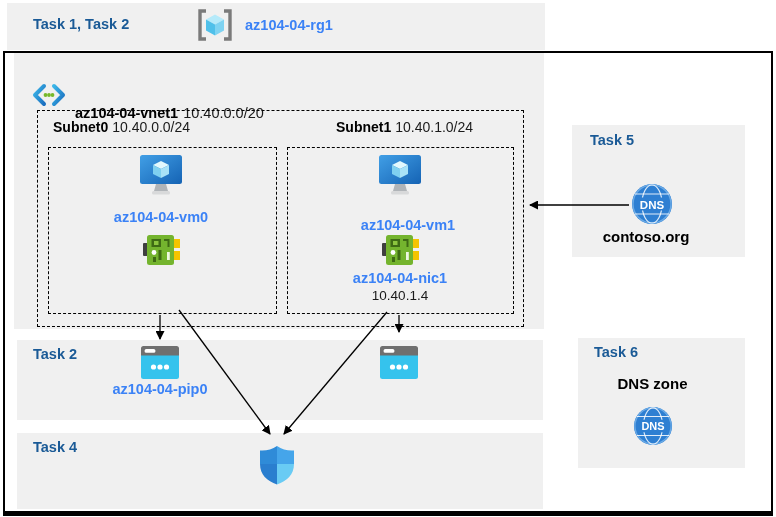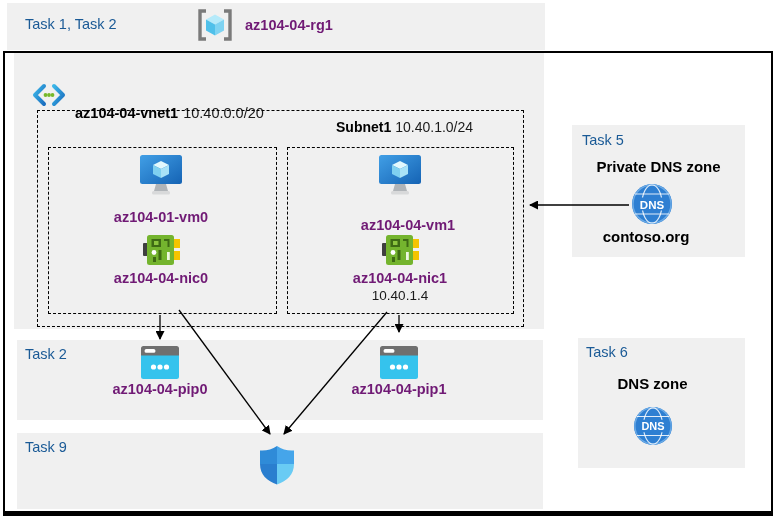--- a/index.html
+++ b/index.html
@@ -6,22 +6,22 @@
   #canvas{
     position:relative;width:776px;height:517px;background:#ffffff;
     font-family:"Liberation Sans","DejaVu Sans",sans-serif;color:#000;
     overflow:hidden;
   }
   .graybox{position:absolute;background:#f0f0f0;}
   .outer-rect{
     position:absolute;left:3px;top:51px;width:766px;height:458px;
     border:2px solid #000;border-bottom-width:5px;background:#ffffff;box-sizing:content-box;
   }
-  .tasklabel{position:absolute;font-weight:400;font-size:14.5px;color:#1a5a96;white-space:nowrap;}
-  .name{position:absolute;font-weight:700;font-size:14.5px;color:#701a75;text-align:center;white-space:nowrap;}
+  .tasklabel{position:absolute;font-weight:700;font-size:14.5px;color:#1a5a96;white-space:nowrap;margin-left:8px;}
+  .name{position:absolute;font-weight:700;font-size:14.5px;color:#3b82f6;text-align:center;white-space:nowrap;}
   .ip{position:absolute;font-weight:400;font-size:13.5px;color:#1a1a1a;text-align:center;white-space:nowrap;}
   .dashed{position:absolute;border:1px dashed #000;}
   .sublabel{position:absolute;font-size:14px;white-space:nowrap;color:#1a1a1a;}
   .sublabel .b{font-weight:700;color:#000;margin-right:4px;}
   .vnet-header{position:absolute;left:32px;top:68px;display:flex;align-items:center;gap:9px;}
   .vnet-header .txt{font-size:14.5px;white-space:nowrap;color:#1a1a1a;margin-top:37px;}
   .vnet-header .txt .b{font-weight:700;color:#000;margin-right:5px;}
   .ttl{position:absolute;font-weight:700;font-size:15px;color:#000;text-align:center;white-space:nowrap;}
   svg.overlay{position:absolute;left:0;top:0;pointer-events:none;}
   .icon{position:absolute;}
@@ -58,20 +58,23 @@
       <polyline points="12,3 3,12 12,21" fill="none" stroke="url(#vng)" stroke-width="4" stroke-linecap="round" stroke-linejoin="round"></polyline>
       <polyline points="22,3 31,12 22,21" fill="none" stroke="url(#vng)" stroke-width="4" stroke-linecap="round" stroke-linejoin="round"></polyline>
       <circle cx="13.5" cy="12" r="1.9" fill="#76b82a"></circle>
       <circle cx="17" cy="12" r="1.9" fill="#76b82a"></circle>
       <circle cx="20.5" cy="12" r="1.9" fill="#76b82a"></circle>
     </svg>
     <span class="txt"><span class="b">az104-04-vnet1</span><span>10.40.0.0/20</span></span>
   </div>
 
   <div class="dashed" style="left:37px;top:110px;width:485px;height:215px;"></div>
+  <div class="sublabel" style="left:53px;top:119px;">
+    <span class="b">Subnet0</span><span>10.40.0.0/24</span>
+  </div>
   <div class="sublabel" style="left:292px;top:119px;margin-left:44px;">
     <span class="b">Subnet1</span><span>10.40.1.0/24</span>
   </div>
 
   <div class="dashed" style="left:48px;top:147px;width:227px;height:165px;"></div>
   <div class="dashed" style="left:287px;top:147px;width:225px;height:165px;"></div>
 
   <svg class="icon" style="left:139px;top:154px;" width="44" height="42" viewBox="0 0 44 42">
     <defs>
       <linearGradient id="vmg0" x1="0" y1="0" x2="1" y2="1">
@@ -94,21 +97,21 @@
       </linearGradient>
     </defs>
     <rect x="1" y="1" width="42" height="29" rx="2.5" fill="url(#vmg1)"></rect>
     <polygon points="22,7 30,11 22,15 14,11" fill="#e2f8fd"></polygon>
     <polygon points="14,11 22,15 22,24 14,20" fill="#7fd0f0"></polygon>
     <polygon points="30,11 22,15 22,24 30,20" fill="#a8e2f7"></polygon>
     <polygon points="17,30 27,30 29,37 15,37" fill="#b0b4b8"></polygon>
     <rect x="13" y="37" width="18" height="3.5" rx="1.5" fill="#d8d9da"></rect>
   </svg>
 
-  <div class="name" style="left:81px;top:209px;width:160px;">az104-01-vm0</div>
+  <div class="name" style="left:81px;top:209px;width:160px;">az104-04-vm0</div>
   <div class="name" style="left:328px;top:209px;width:160px;margin-top:8px;">az104-04-vm1</div>
 
   <svg class="icon" style="left:143px;top:232px;" width="37" height="36" viewBox="0 0 37 36">
     <rect x="0" y="11" width="6" height="13" rx="1" fill="#3f3f3f"></rect>
     <rect x="4" y="3" width="27" height="30" rx="2.5" fill="#74b42e"></rect>
     <rect x="8.5" y="7" width="9.5" height="8" fill="#3e6b14"></rect>
     <rect x="11" y="9" width="4.5" height="4" fill="#8cc63f"></rect>
     <circle cx="11" cy="20.5" r="2.4" fill="#ffffff"></circle>
     <rect x="15.5" y="18" width="3" height="10" fill="#3e6b14"></rect>
     <rect x="10" y="25" width="3" height="5" fill="#3e6b14"></rect>
@@ -124,27 +127,25 @@
     <rect x="11" y="9" width="4.5" height="4" fill="#8cc63f"></rect>
     <circle cx="11" cy="20.5" r="2.4" fill="#ffffff"></circle>
     <rect x="15.5" y="18" width="3" height="10" fill="#3e6b14"></rect>
     <rect x="10" y="25" width="3" height="5" fill="#3e6b14"></rect>
     <path d="M21 8 h4.5 v7" fill="none" stroke="#3e6b14" stroke-width="2"></path>
     <rect x="24" y="20" width="2.8" height="8" fill="#eef7e0"></rect>
     <rect x="31" y="7" width="6" height="9" fill="#f5c400"></rect>
     <rect x="31" y="19" width="6" height="9" fill="#f5c400"></rect>
   </svg>
 
-  <div class="name" style="left:81px;top:270px;width:160px;">az104-04-nic0</div>
   <div class="name" style="left:320px;top:270px;width:160px;">az104-04-nic1</div>
   <div class="ip" style="left:320px;top:288px;width:160px;">10.40.1.4</div>
 
   <div class="graybox" style="left:572px;top:125px;width:173px;height:132px;"></div>
   <div class="tasklabel" style="left:582px;top:132px;">Task 5</div>
-  <div class="ttl" style="left:572px;top:158px;width:173px;">Private DNS zone</div>
   <svg class="icon" style="left:631px;top:183px;" width="42" height="42" viewBox="0 0 42 42">
     <circle cx="21" cy="21" r="20" fill="#2e7fd2"></circle>
     <circle cx="21" cy="21" r="19" fill="none" stroke="#6aaae6" stroke-width="1.4"></circle>
     <ellipse cx="21" cy="21" rx="10" ry="19" fill="none" stroke="#ffffff" stroke-width="1.2" opacity="0.85"></ellipse>
     <path d="M4 11 h34 M4 31 h34" stroke="#ffffff" stroke-width="1.2" opacity="0.85" fill="none"></path>
     <rect x="6.5" y="14.5" width="29" height="13" rx="2" fill="#2e7fd2"></rect>
     <text x="21" y="25.5" text-anchor="middle" font-size="11.5" font-weight="bold" fill="#ffffff" font-family="Liberation Sans, sans-serif">DNS</text>
   </svg>
   <div class="ttl" style="left:572px;top:228px;width:148px;">contoso.org</div>
 
@@ -162,36 +163,35 @@
   <div class="name" style="left:80px;top:381px;width:160px;">az104-04-pip0</div>
 
   <svg class="icon" style="left:380px;top:346px;" width="38" height="33" viewBox="0 0 38 33">
     <rect x="0" y="7" width="38" height="26" rx="2.5" fill="#35c3ed"></rect>
     <path d="M2.5 0 h33 a2.5 2.5 0 0 1 2.5 2.5 V9.5 H0 V2.5 A2.5 2.5 0 0 1 2.5 0 Z" fill="#6f6f6f"></path>
     <rect x="3.5" y="3" width="11" height="3.8" rx="1.9" fill="#ffffff"></rect>
     <circle cx="12.5" cy="21" r="2.6" fill="#ffffff"></circle>
     <circle cx="19" cy="21" r="2.6" fill="#ffffff"></circle>
     <circle cx="25.5" cy="21" r="2.6" fill="#ffffff"></circle>
   </svg>
-  <div class="name" style="left:319px;top:381px;width:160px;">az104-04-pip1</div>
 
   <div class="graybox" style="left:578px;top:338px;width:167px;height:130px;"></div>
   <div class="tasklabel" style="left:586px;top:344px;">Task 6</div>
   <div class="ttl" style="left:578px;top:375px;width:149px;">DNS zone</div>
   <svg class="icon" style="left:633px;top:406px;" width="40" height="40" viewBox="0 0 42 42">
     <circle cx="21" cy="21" r="20" fill="#2e7fd2"></circle>
     <circle cx="21" cy="21" r="19" fill="none" stroke="#6aaae6" stroke-width="1.4"></circle>
     <ellipse cx="21" cy="21" rx="10" ry="19" fill="none" stroke="#ffffff" stroke-width="1.2" opacity="0.85"></ellipse>
     <path d="M4 11 h34 M4 31 h34" stroke="#ffffff" stroke-width="1.2" opacity="0.85" fill="none"></path>
     <rect x="6.5" y="14.5" width="29" height="13" rx="2" fill="#2e7fd2"></rect>
     <text x="21" y="25.5" text-anchor="middle" font-size="11.5" font-weight="bold" fill="#ffffff" font-family="Liberation Sans, sans-serif">DNS</text>
   </svg>
 
   <div class="graybox" style="left:17px;top:433px;width:526px;height:76px;"></div>
-  <div class="tasklabel" style="left:25px;top:439px;">Task 9</div>
+  <div class="tasklabel" style="left:25px;top:439px;">Task 4</div>
 
   <svg class="icon" style="left:259px;top:445px;" width="36" height="40" viewBox="0 0 36 40">
     <defs>
       <clipPath id="shieldclip">
         <path d="M18 1 C23 4.5 29 6 35 5.5 V19 C35 29.5 28 36 18 39.5 C8 36 1 29.5 1 19 V5.5 C7 6 13 4.5 18 1 Z"></path>
       </clipPath>
     </defs>
     <g clip-path="url(#shieldclip)">
       <rect x="0" y="0" width="18" height="19" fill="#2f8bd8"></rect>
       <rect x="18" y="0" width="18" height="19" fill="#45a5ea"></rect>

